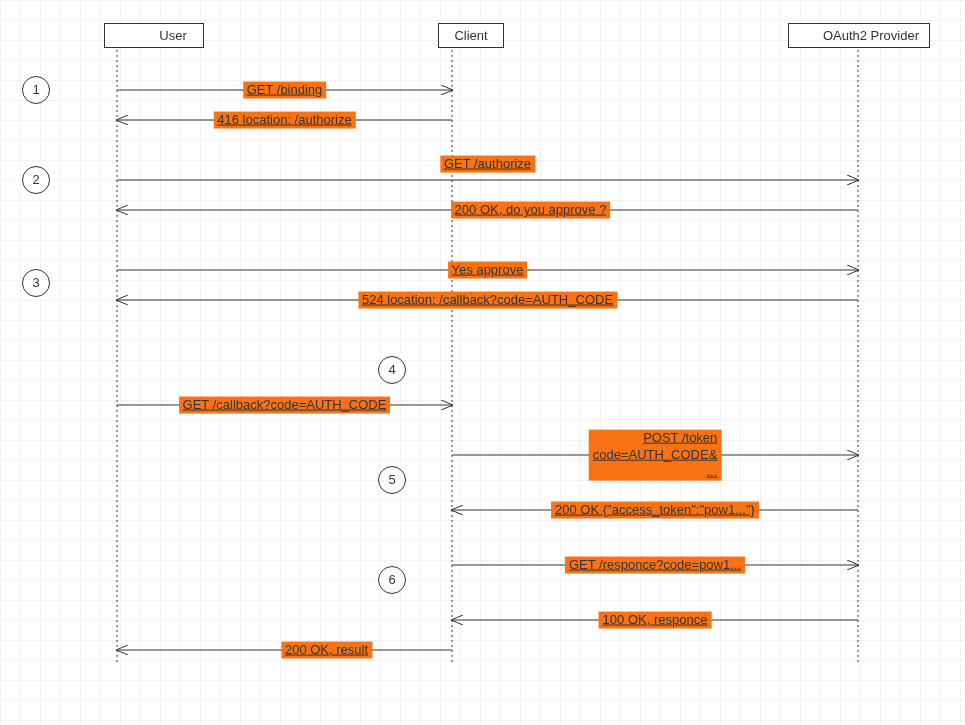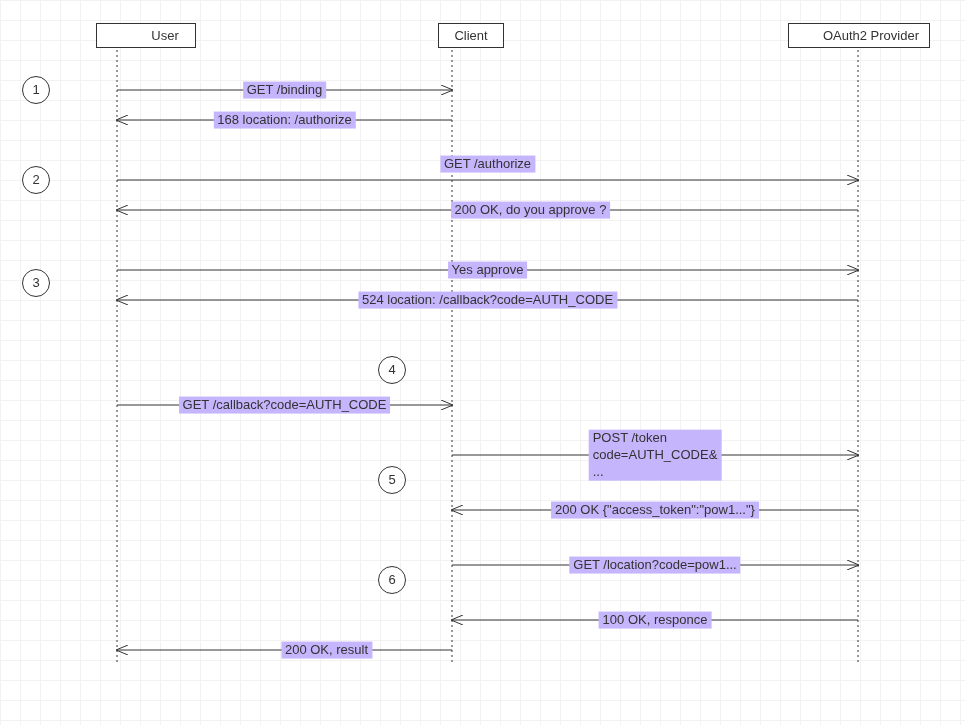--- a/index.html
+++ b/index.html
@@ -20,26 +20,27 @@
   svg { position:absolute; top:0; left:0; }
   .participant {
     position: absolute;
     border: 1px solid #333;
     background: #fff;
     text-align: center;
     padding: 4px 10px;
   }
   .msglabel {
     position: absolute;
-    background: #c4b5fd;
+    background: #f97316;
     padding: 0 4px;
     white-space: pre;
-    text-align: left;
+    text-align: right;
     transform: translate(-50%, -50%);
     line-height: 1.3;
+    text-decoration: underline;
   }
   .step {
     position: absolute;
     width: 26px;
     height: 26px;
     border: 1px solid #333;
     border-radius: 50%;
     background: #fff;
     text-align: center;
     line-height: 26px;
@@ -67,37 +68,37 @@
       <line x1="858" x2="117" y1="300" y2="300" stroke="#333" stroke-width="1" marker-end="url(#ah)"></line>
       <line x1="117" x2="452" y1="405" y2="405" stroke="#333" stroke-width="1" marker-end="url(#ah)"></line>
       <line x1="452" x2="858" y1="455" y2="455" stroke="#333" stroke-width="1" marker-end="url(#ah)"></line>
       <line x1="858" x2="452" y1="510" y2="510" stroke="#333" stroke-width="1" marker-end="url(#ah)"></line>
       <line x1="452" x2="858" y1="565" y2="565" stroke="#333" stroke-width="1" marker-end="url(#ah)"></line>
       <line x1="858" x2="452" y1="620" y2="620" stroke="#333" stroke-width="1" marker-end="url(#ah)"></line>
       <line x1="452" x2="117" y1="650" y2="650" stroke="#333" stroke-width="1" marker-end="url(#ah)"></line>
     </g>
 </svg>
 
-<div class="participant" style="left:96px; top:23px; width:40px;padding-left:48px;"><span>User</span></div>
+<div class="participant" style="left:104px; top:23px; width:40px;padding-left:48px;"><span>User</span></div>
 <div class="participant" style="left:438px; top:23px; width:44px;"><span>Client</span></div>
 <div class="participant" style="left:788px; top:23px; width:120px;text-align:right;"><span>OAuth2 Provider</span></div>
 
 <div id="labels">
     <div class="msglabel" style="left: 284.5px; top: 90px;">GET /binding</div>
-    <div class="msglabel" style="left: 284.5px; top: 120px;">168 location: /authorize</div>
+    <div class="msglabel" style="left: 284.5px; top: 120px;">416 location: /authorize</div>
     <div class="msglabel" style="left: 487.5px; top: 164px;">GET /authorize</div>
     <div class="msglabel" style="left: 487.5px; top: 210px; margin-left: 43px;">200 OK, do you approve ?</div>
     <div class="msglabel" style="left: 487.5px; top: 270px;">Yes approve</div>
     <div class="msglabel" style="left: 487.5px; top: 300px;">524 location: /callback?code=AUTH_CODE</div>
     <div class="msglabel" style="left: 284.5px; top: 405px;">GET /callback?code=AUTH_CODE</div>
     <div class="msglabel" style="left: 655px; top: 455px;">POST /token
 code=AUTH_CODE&amp;
 ...</div>
     <div class="msglabel" style="left: 655px; top: 510px;">200 OK {"access_token":"pow1..."}</div>
-    <div class="msglabel" style="left: 655px; top: 565px;">GET /location?code=pow1...</div>
+    <div class="msglabel" style="left: 655px; top: 565px;">GET /responce?code=pow1...</div>
     <div class="msglabel" style="left: 655px; top: 620px;">100 OK, responce</div>
     <div class="msglabel" style="left: 284.5px; top: 650px; margin-left: 42px;">200 OK, result</div>
   </div>
 <div id="stepmarks">
     <div class="step" style="left: 36px; top: 90px;">1</div>
     <div class="step" style="left: 36px; top: 180px;">2</div>
     <div class="step" style="left: 36px; top: 283px;">3</div>
     <div class="step" style="left: 392px; top: 370px;">4</div>
     <div class="step" style="left: 392px; top: 480px;">5</div>
     <div class="step" style="left: 392px; top: 580px;">6</div>

